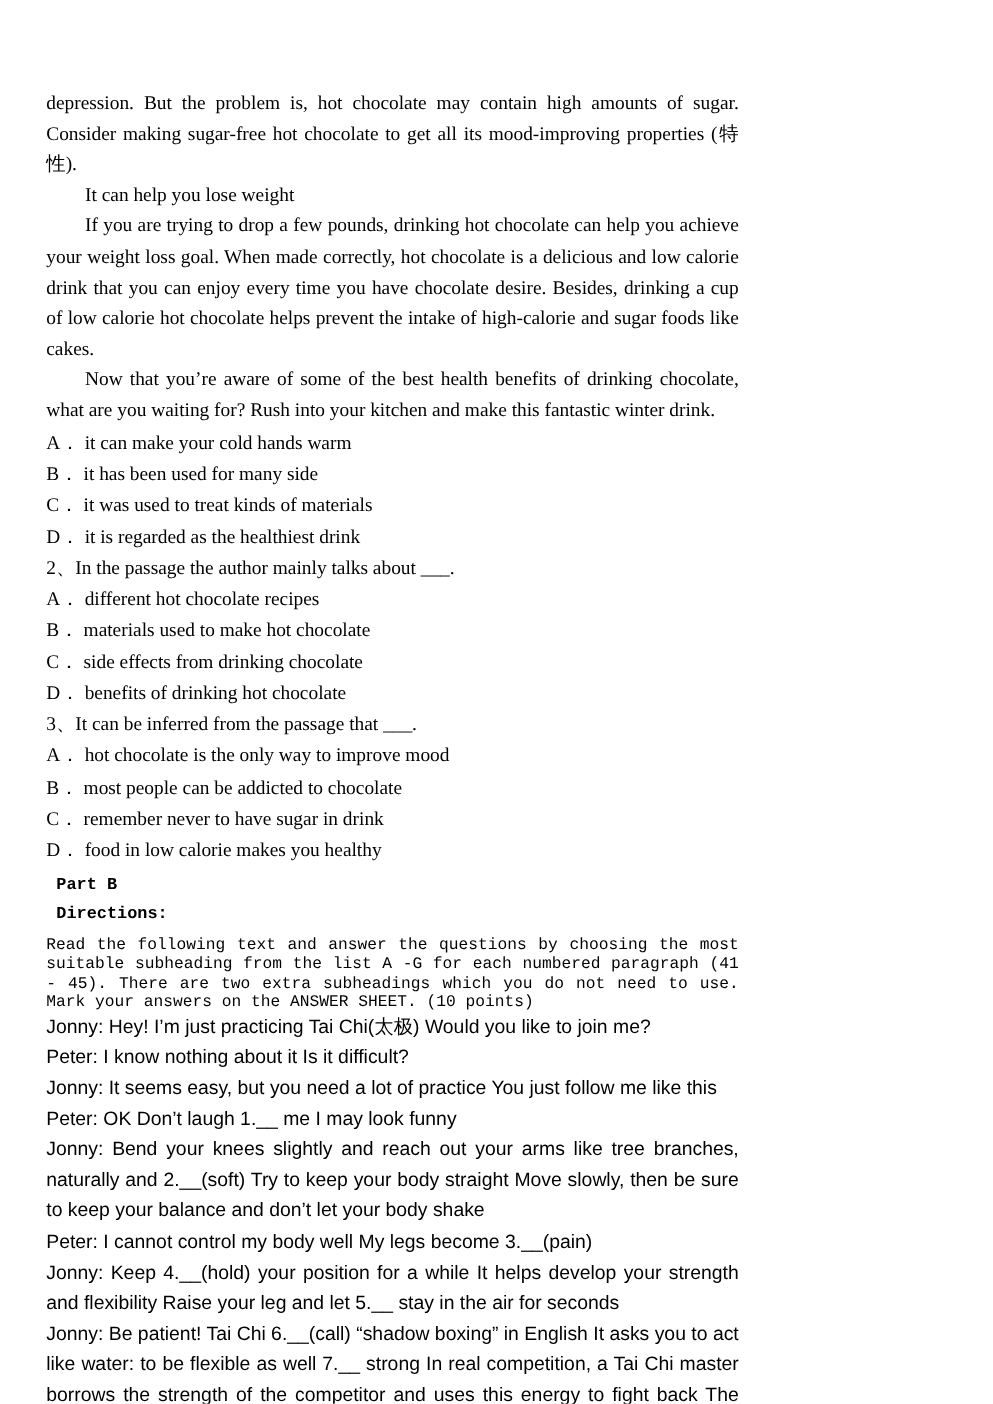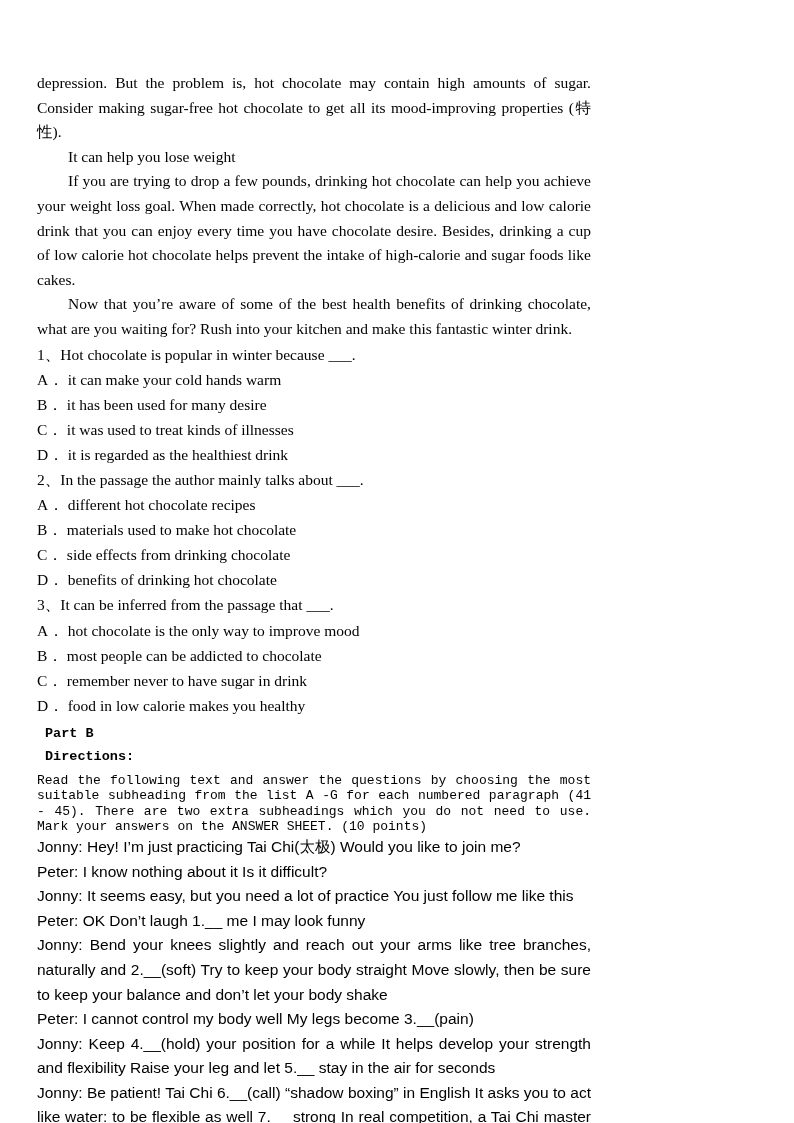--- a/index.html
+++ b/index.html
@@ -74,24 +74,23 @@
 <body>
 
 <div class="page">
 
   <p class="body-text">depression. But the problem is, hot chocolate may contain high amounts of sugar. Consider making sugar-free hot chocolate to get all its mood-improving properties (特性).</p>
   <p class="body-text indent">It can help you lose weight</p>
   <p class="body-text indent">If you are trying to drop a few pounds, drinking hot chocolate can help you achieve your weight loss goal. When made correctly, hot chocolate is a delicious and low calorie drink that you can enjoy every time you have chocolate desire. Besides, drinking a cup of low calorie hot chocolate helps prevent the intake of high-calorie and sugar foods like cakes.</p>
   <p class="body-text indent">Now that you’re aware of some of the best health benefits of drinking chocolate, what are you waiting for? Rush into your kitchen and make this fantastic winter drink.</p>
 
   <div>
-    <p class="q-line"><span>1、</span><span>Hot chocolate is popular in winter because ___.</span></p>
     <p class="opt-line"><span class="opt-label">A．</span><span>it can make your cold hands warm</span></p>
-    <p class="opt-line"><span class="opt-label">B．</span><span>it has been used for many desire</span></p>
-    <p class="opt-line"><span class="opt-label">C．</span><span>it was used to treat kinds of illnesses</span></p>
+    <p class="opt-line"><span class="opt-label">B．</span><span>it has been used for many side</span></p>
+    <p class="opt-line"><span class="opt-label">C．</span><span>it was used to treat kinds of materials</span></p>
     <p class="opt-line"><span class="opt-label">D．</span><span>it is regarded as the healthiest drink</span></p>
   </div>
 
   <div>
     <p class="q-line"><span>2、</span><span>In the passage the author mainly talks about ___.</span></p>
     <p class="opt-line"><span class="opt-label">A．</span><span>different hot chocolate recipes</span></p>
     <p class="opt-line"><span class="opt-label">B．</span><span>materials used to make hot chocolate</span></p>
     <p class="opt-line"><span class="opt-label">C．</span><span>side effects from drinking chocolate</span></p>
     <p class="opt-line"><span class="opt-label">D．</span><span>benefits of drinking hot chocolate</span></p>
   </div>

